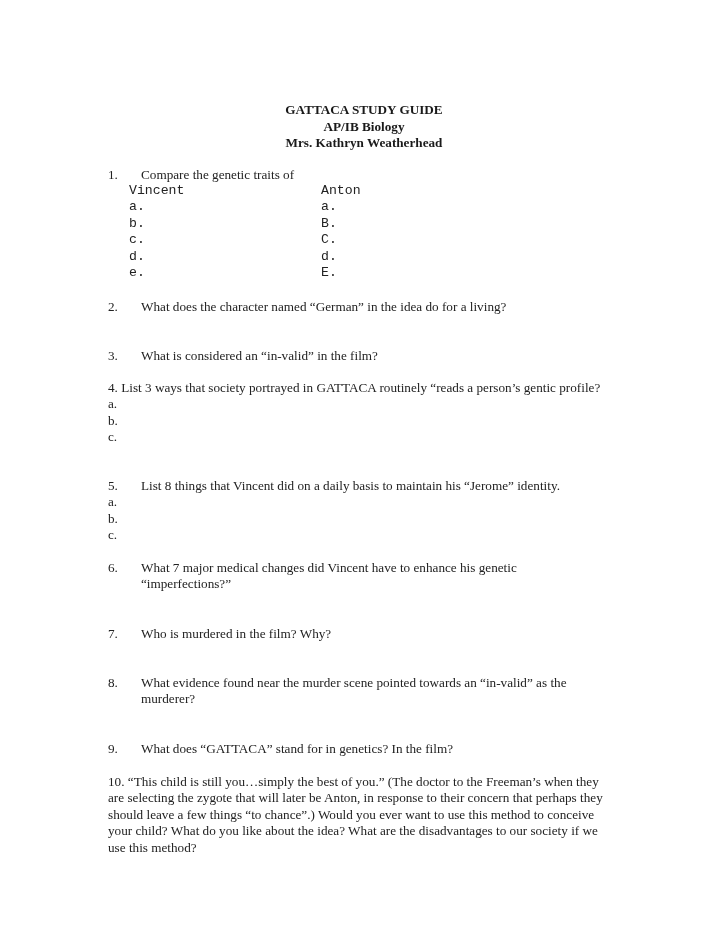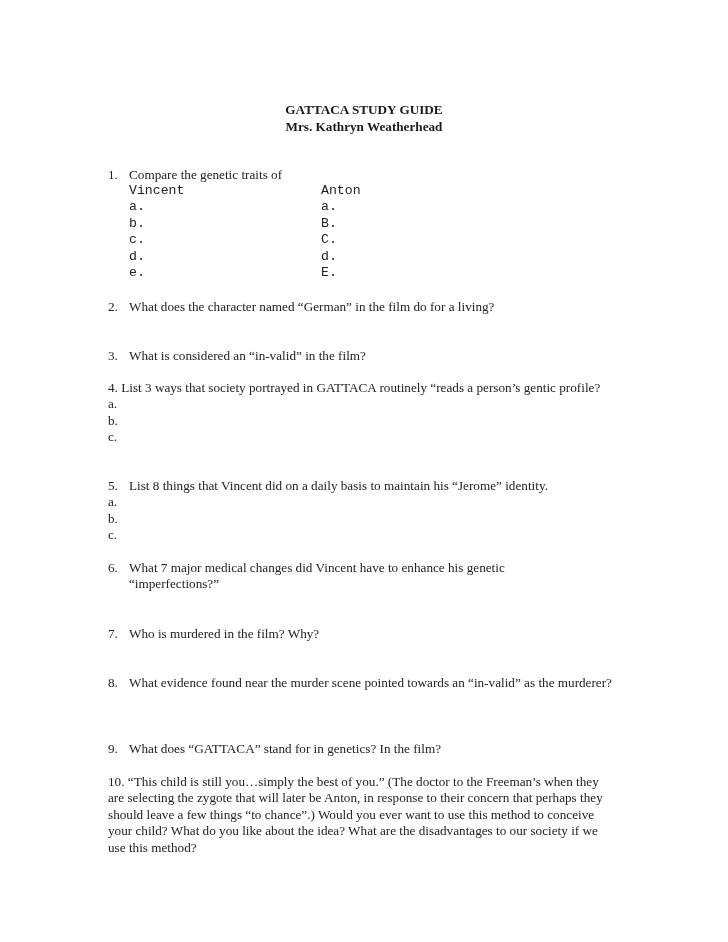--- a/index.html
+++ b/index.html
@@ -7,35 +7,36 @@
     width: 728px; height: 942px; position: relative; overflow: hidden;
     font-family: "Liberation Serif", "DejaVu Serif", serif;
     font-size: 13.2px; color: #222222; line-height: 16.4px;
   }
   .page { position: absolute; left: 0; top: 16px; width: 728px; height: 942px; }
   .header { position: absolute; top: 86px; left: 0; width: 728px; text-align: center; font-weight: bold; color: #1a1a1a; }
   .header div { line-height: 16.5px; }
   .block { position: absolute; left: 108px; width: 510px; }
   .numbered { display: flex; }
   .num { width: 21px; flex: none; }
-  .qtext { flex: 1; }
+  .qtext { flex: 1; margin-left: 12px; }
   .cols { position: absolute; left: 129px; top: 167px; width: 300px; }
   .col { position: absolute; top: 0; }
   .col-left { left: 0; }
   .col-right { left: 192px; }
   .line { height: 16.4px; white-space: nowrap; font-family: Liberation Mono, monospace; }
   .sub { height: 16.4px; }
 </style>
 </head>
 <body>
 
 <div class="page">
 
   <div class="header">
     <div>GATTACA STUDY GUIDE</div>
+    <div>AP/IB Biology</div>
     <div>Mrs. Kathryn Weatherhead</div>
   </div>
 
   <div class="block numbered" style="top:151px;">
     <span class="num">1.</span>
     <span class="qtext">Compare the genetic traits of</span>
   </div>
   <div class="cols">
     <div class="col col-left">
       <div class="line">Vincent</div>
@@ -50,21 +51,21 @@
       <div class="line">a.</div>
       <div class="line">B.</div>
       <div class="line">C.</div>
       <div class="line">d.</div>
       <div class="line">E.</div>
     </div>
   </div>
 
   <div class="block numbered" style="top:283px;">
     <span class="num">2.</span>
-    <span class="qtext">What does the character named “German” in the film do for a living?</span>
+    <span class="qtext">What does the character named “German” in the idea do for a living?</span>
   </div>
 
   <div class="block numbered" style="top:332px;">
     <span class="num">3.</span>
     <span class="qtext">What is considered an “in-valid” in the film?</span>
   </div>
 
   <div class="block" style="top:364px;">
     <div>
       <span>4.</span>

